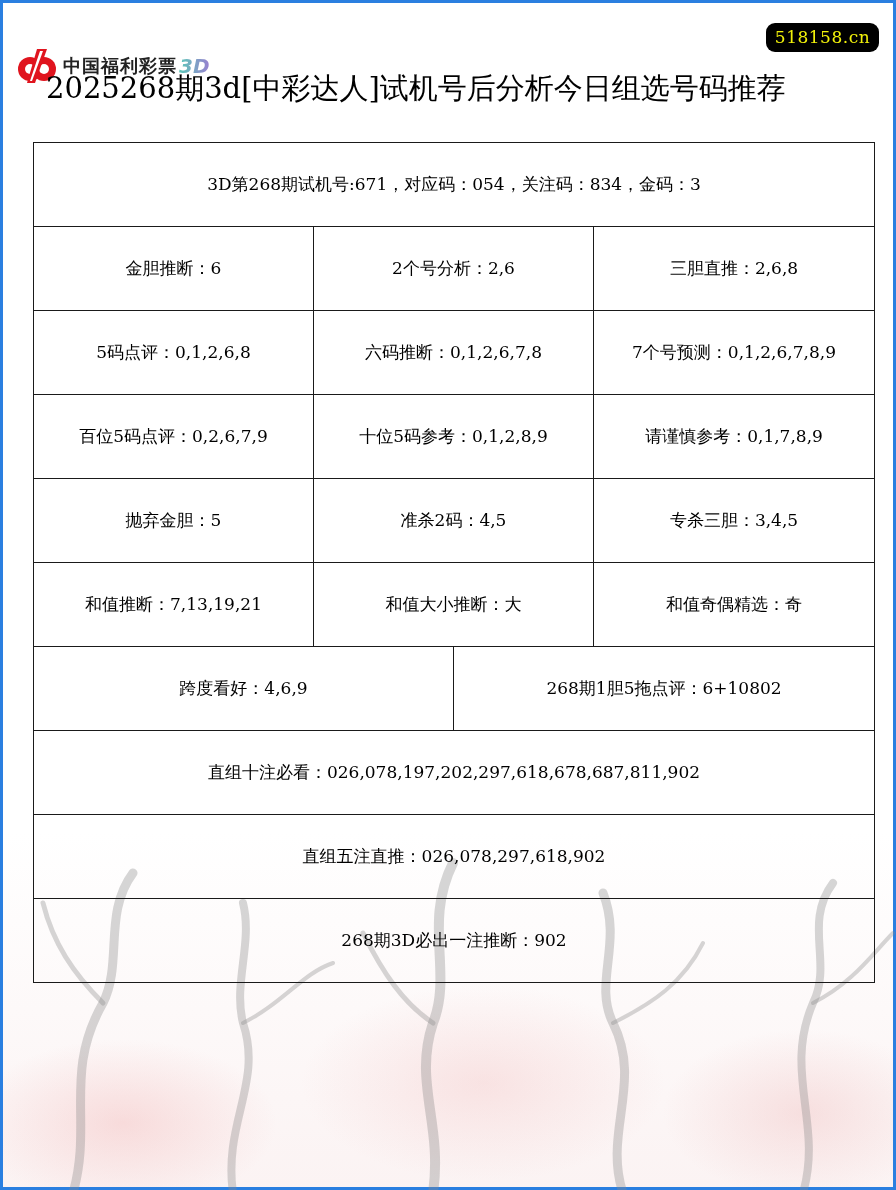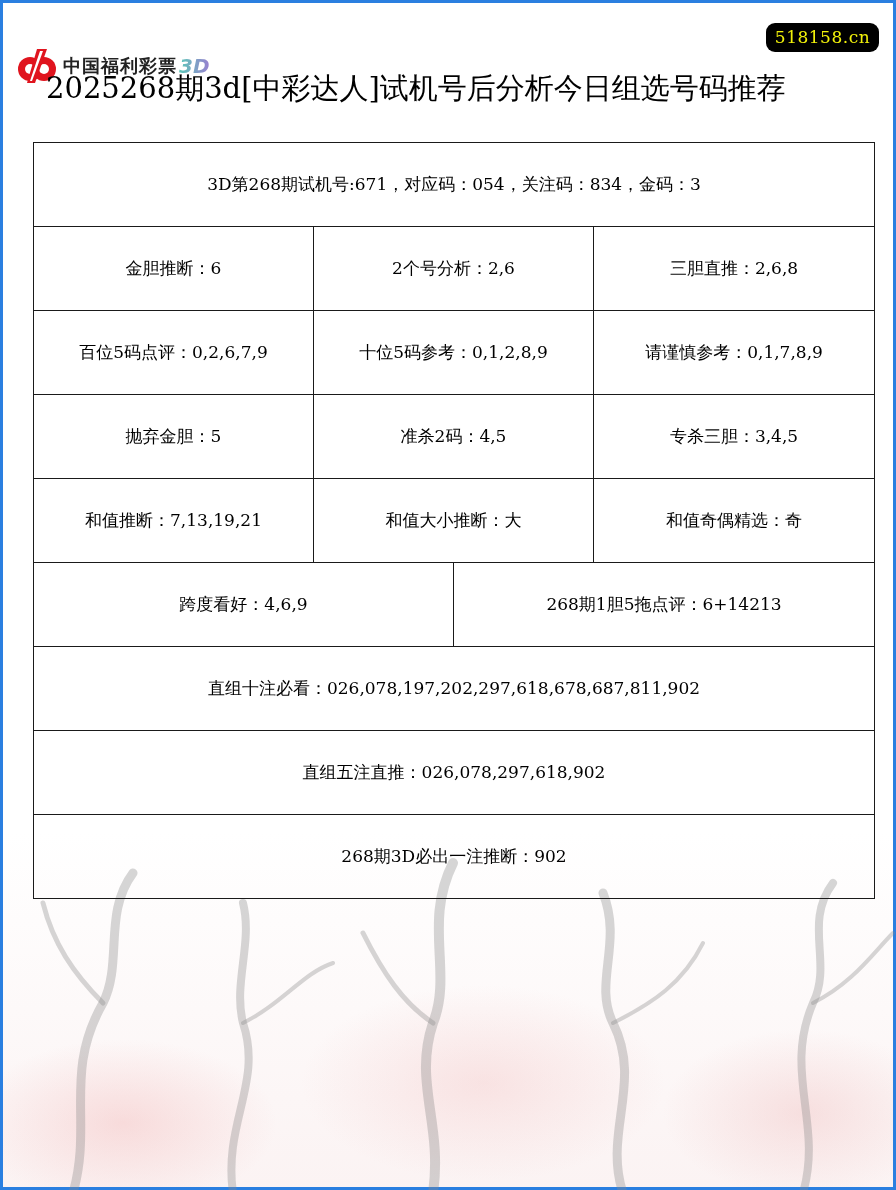--- a/index.html
+++ b/index.html
@@ -101,37 +101,42 @@
     <tbody>
       <tr>
         <td colspan="4">3D第268期试机号:671，对应码：054，关注码：834，金码：3</td>
       </tr>
       <tr>
         <td>金胆推断：6</td>
         <td colspan="2">2个号分析：2,6</td>
         <td>三胆直推：2,6,8</td>
       </tr>
       <tr>
+        <td>5码点评：0,1,2,6,8</td>
+        <td colspan="2">六码推断：0,1,2,6,7,8</td>
+        <td>7个号预测：0,1,2,6,7,8,9</td>
+      </tr>
+      <tr>
         <td>百位5码点评：0,2,6,7,9</td>
         <td colspan="2">十位5码参考：0,1,2,8,9</td>
         <td>请谨慎参考：0,1,7,8,9</td>
       </tr>
       <tr>
         <td>抛弃金胆：5</td>
         <td colspan="2">准杀2码：4,5</td>
         <td>专杀三胆：3,4,5</td>
       </tr>
       <tr>
         <td>和值推断：7,13,19,21</td>
         <td colspan="2">和值大小推断：大</td>
         <td>和值奇偶精选：奇</td>
       </tr>
       <tr>
         <td colspan="2">跨度看好：4,6,9</td>
-        <td colspan="2">268期1胆5拖点评：6+14213</td>
+        <td colspan="2">268期1胆5拖点评：6+10802</td>
       </tr>
       <tr>
         <td colspan="4">直组十注必看：026,078,197,202,297,618,678,687,811,902</td>
       </tr>
       <tr>
         <td colspan="4">直组五注直推：026,078,297,618,902</td>
       </tr>
       <tr>
         <td colspan="4">268期3D必出一注推断：902</td>
       </tr>

